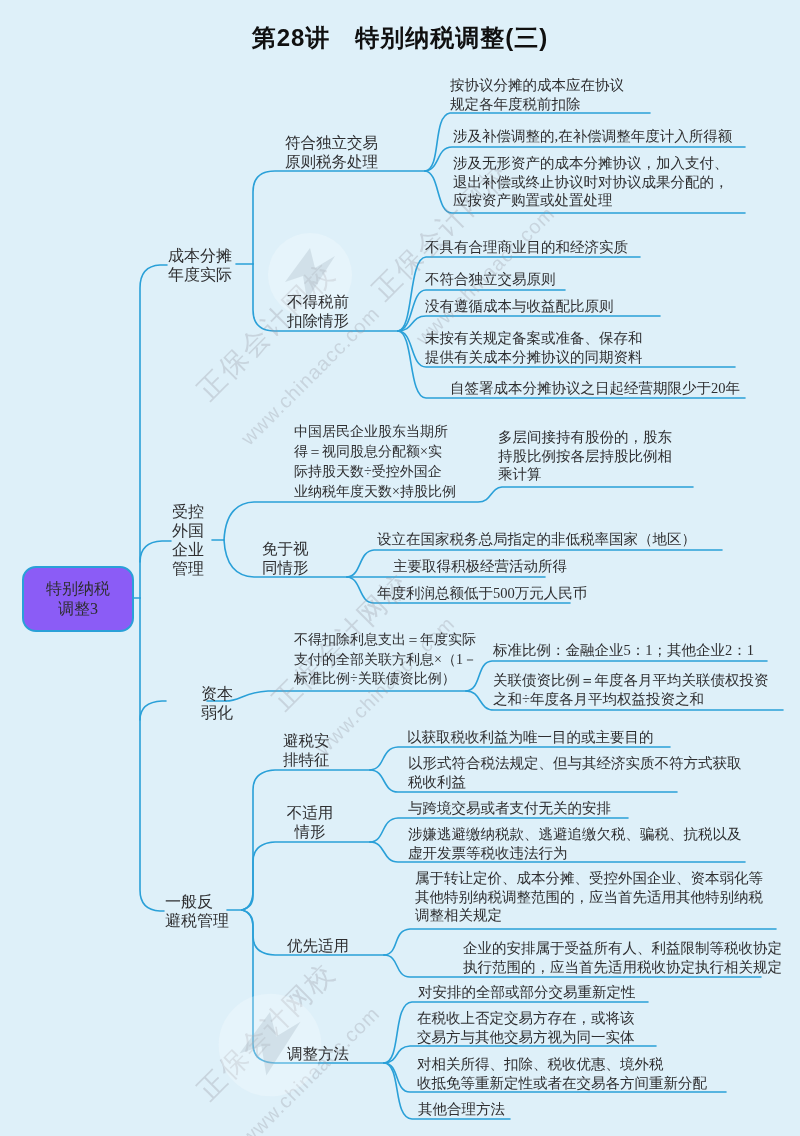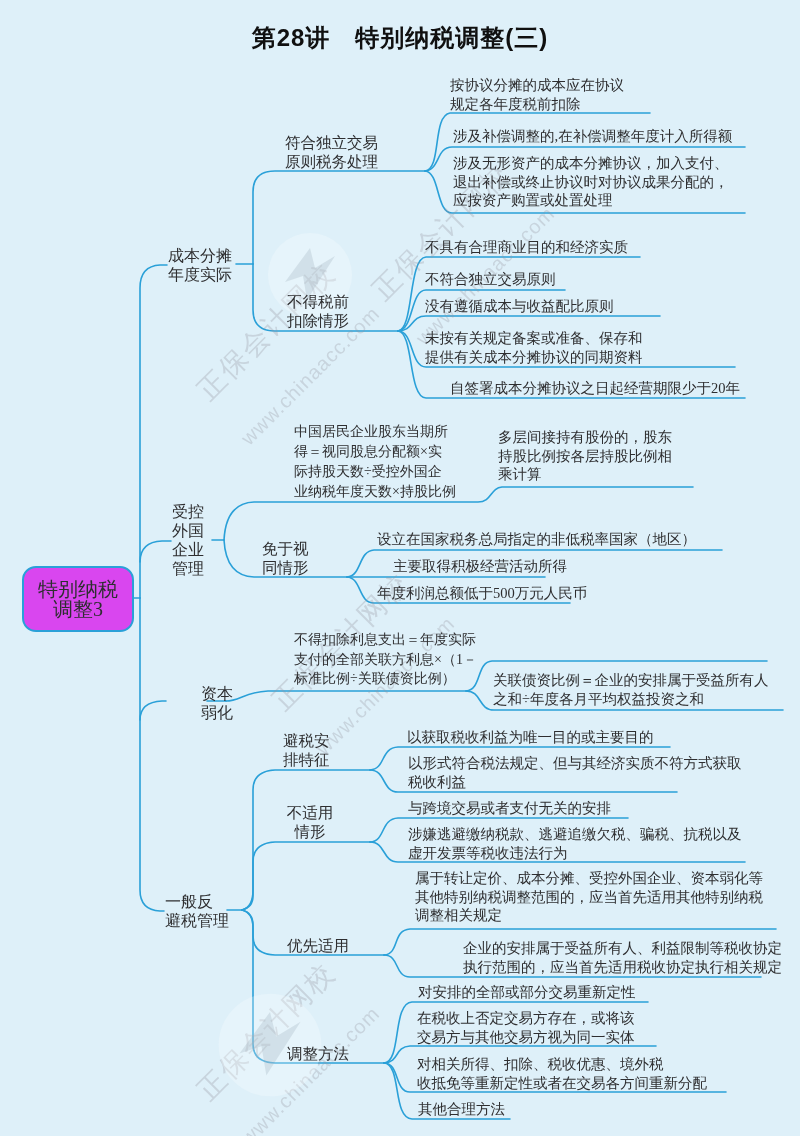--- a/index.html
+++ b/index.html
@@ -12,23 +12,23 @@
   #stage{position:relative;width:800px;height:1136px;}
   #connectors{position:absolute;left:0;top:0;z-index:1;}
   .txt{position:absolute;z-index:3;color:#2e2e30;white-space:pre-line;}
   .title{
     position:absolute;left:0;top:22px;width:800px;text-align:center;
     font-family:"Liberation Sans", sans-serif;
     font-weight:bold;font-size:24px;color:#101010;letter-spacing:1px;z-index:3;
   }
   .rootbox{
     position:absolute;left:22px;top:566px;width:108px;height:62px;
-    border:2px solid #2aa0d8;border-radius:14px;background:#d946ef;
+    border:2px solid #2aa0d8;border-radius:14px;background:#8b5cf6;
     display:flex;align-items:center;justify-content:center;text-align:center;
-    font-size:20px;line-height:20px;color:#2e2e30;white-space:pre-line;z-index:3;
+    font-size:16px;line-height:20px;color:#2e2e30;white-space:pre-line;z-index:3;
   }
   .b-label{font-size:16px;line-height:19px;}
   .g-label{font-size:15.5px;line-height:19px;}
   .leaf{font-size:14.5px;line-height:18.5px;}
   .formula{font-size:14px;line-height:20px;margin-left:32px;}
   .watermark{
     position:absolute;z-index:2;color:rgba(150,148,160,0.30);
     transform:rotate(-45deg);transform-origin:left bottom;
     font-family:"Liberation Sans", sans-serif;text-align:center;
     font-size:28px;line-height:30px;letter-spacing:2px;pointer-events:none;
@@ -164,21 +164,22 @@
   <div class="txt leaf" style="left:498px;top:428px;">多层间接持有股份的，股东
 持股比例按各层持股比例相
 乘计算</div>
   <div class="txt leaf" style="left:377px;top:530px;">设立在国家税务总局指定的非低税率国家（地区）</div>
   <div class="txt leaf" style="left:393px;top:557px;">主要取得积极经营活动所得</div>
   <div class="txt leaf" style="left:377px;top:584px;">年度利润总额低于500万元人民币</div>
 
   <div class="txt formula" style="left:262px;top:630px;line-height:19.5px;">不得扣除利息支出＝年度实际
 支付的全部关联方利息×（1－
 标准比例÷关联债资比例）</div>
-  <div class="txt leaf" style="left:493px;top:671px;">关联债资比例＝企业的安排属于受益所有人
+  <div class="txt leaf" style="left:493px;top:641px;">标准比例：金融企业5：1；其他企业2：1</div>
+  <div class="txt leaf" style="left:493px;top:671px;">关联债资比例＝年度各月平均关联债权投资
 之和÷年度各月平均权益投资之和</div>
 
   <div class="txt g-label" style="left:283px;top:731px;">避税安
 排特征</div>
   <div class="txt g-label" style="left:285px;top:803px;width:50px;text-align:center;">不适用
 情形</div>
   <div class="txt g-label" style="left:287px;top:936px;">优先适用</div>
   <div class="txt g-label" style="left:287px;top:1044px;">调整方法</div>
 
   <div class="txt leaf" style="left:407px;top:728px;">以获取税收利益为唯一目的或主要目的</div>

